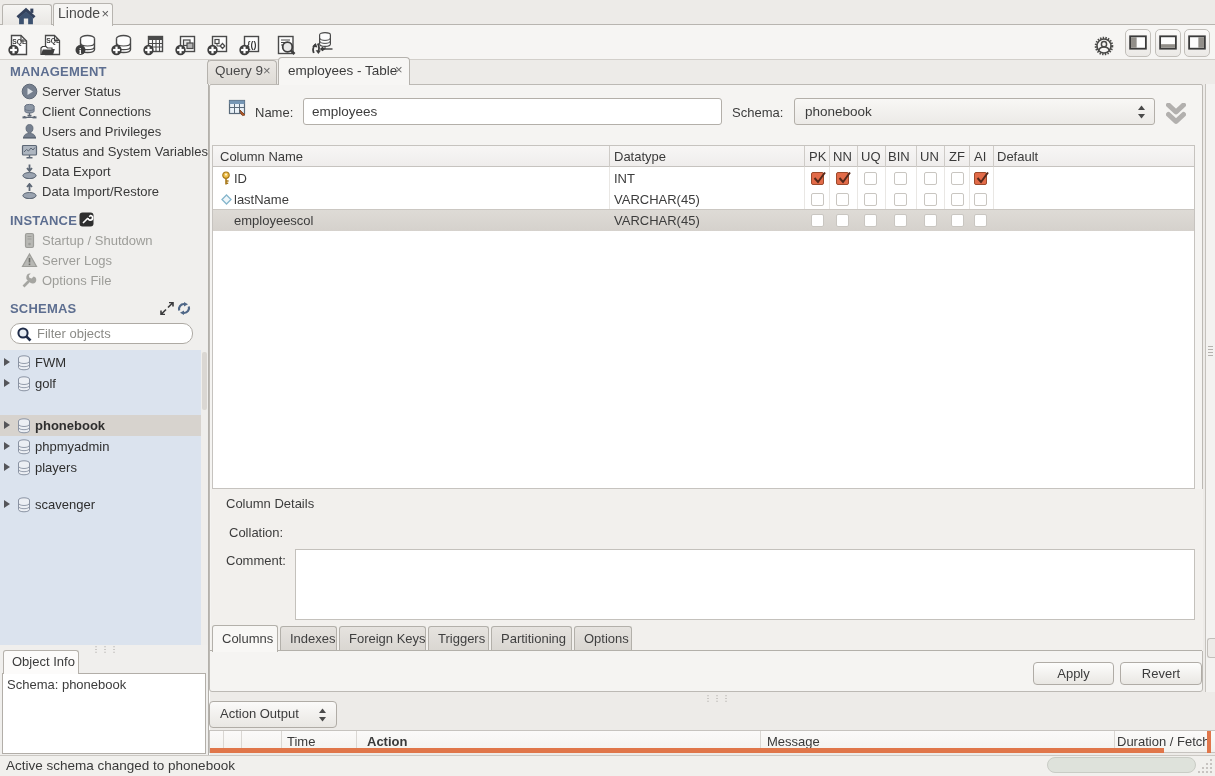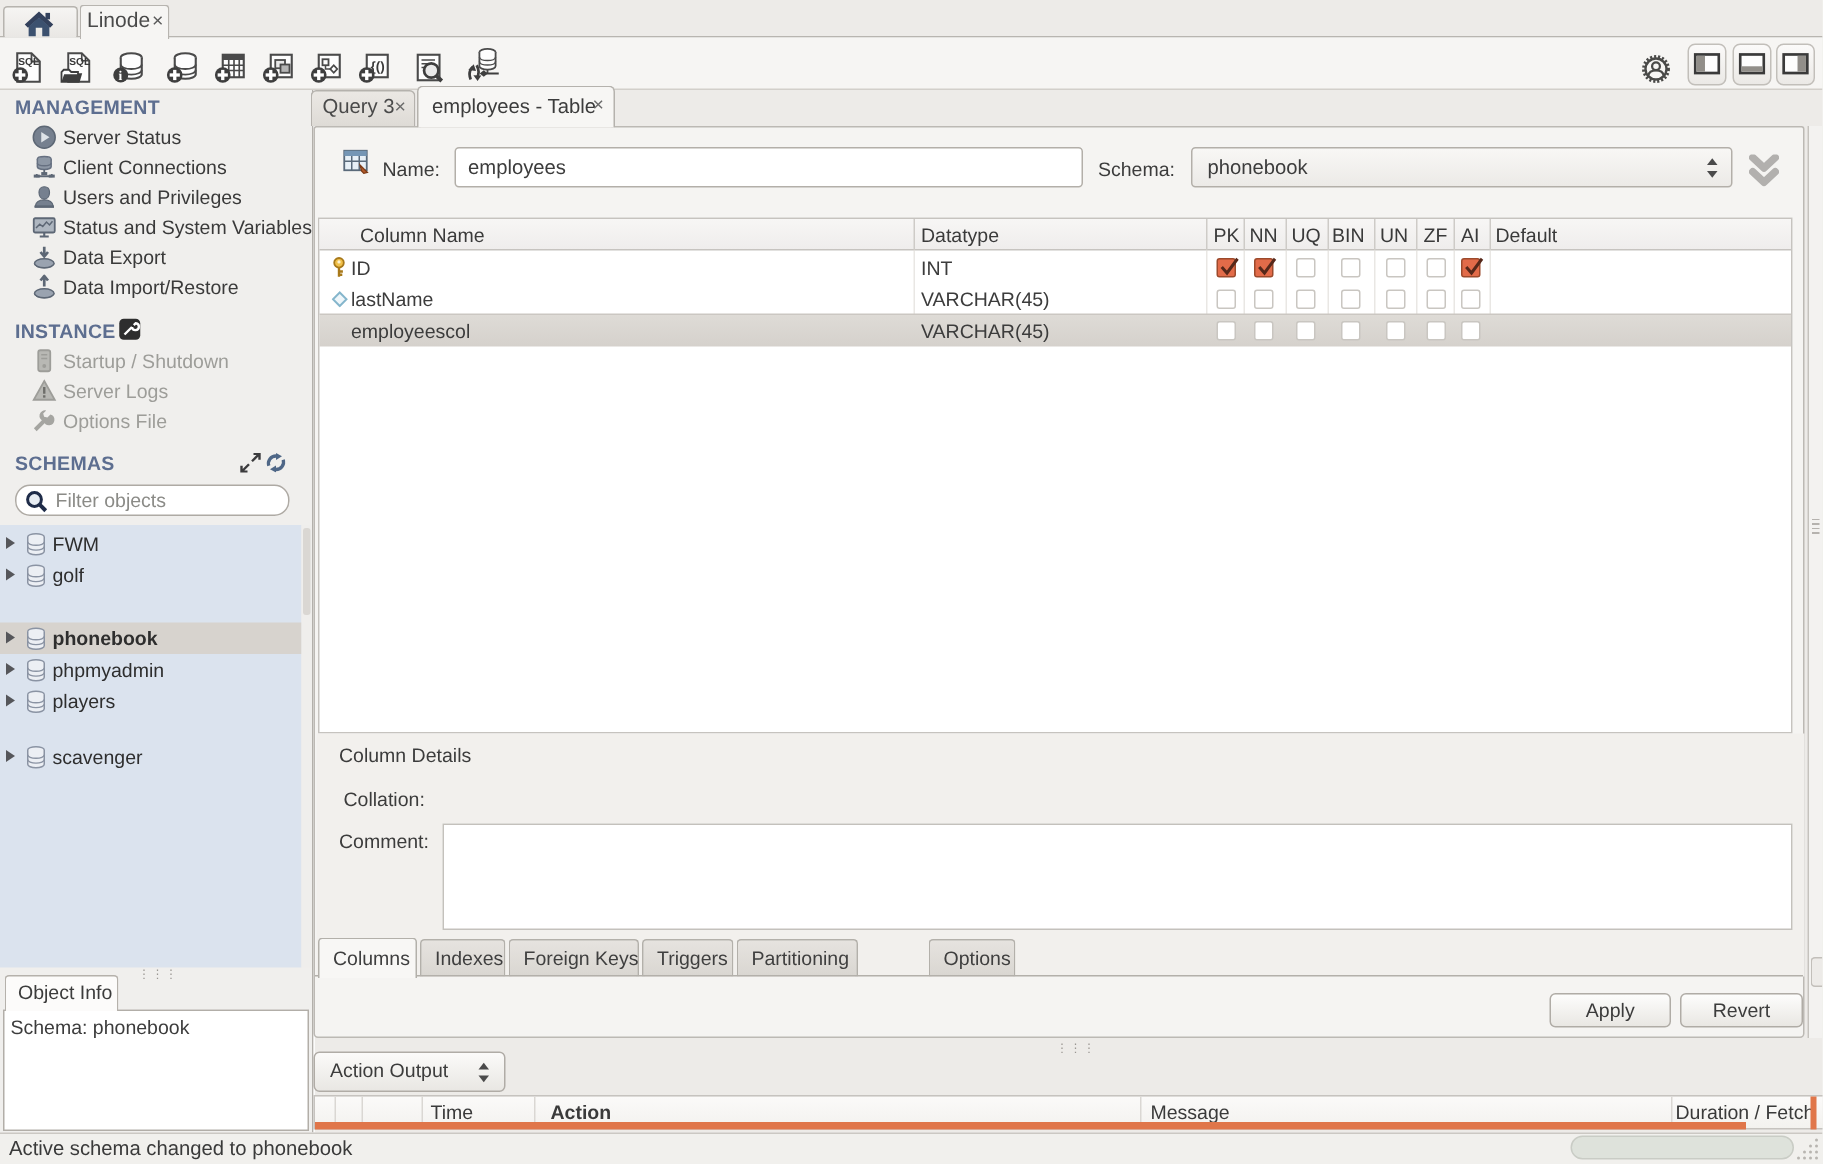--- a/index.html
+++ b/index.html
@@ -381,21 +381,21 @@
     <span style="position:absolute;left:8px;top:3px;">Object Info</span>
   </div>
 <div id="sessiontab">
     <span style="position:absolute;left:9px;top:2px;color:#5a5a58;">Session</span>
   </div>
 <div id="objinfobox">
     <span style="position:absolute;left:4px;top:3px;">Schema: phonebook</span>
   </div>
 
 <div id="qtab1">
-    <span style="position:absolute;left:7px;top:2px;font-size:13.5px;color:#4a4a4a;">Query 3</span>
+    <span style="position:absolute;left:7px;top:2px;font-size:13.5px;color:#4a4a4a;">Query 9</span>
     <span style="position:absolute;left:55px;top:2px;font-size:13px;color:#6a6a6a;">×</span>
   </div>
 <div id="qtab2">
     <span style="position:absolute;left:9px;top:5px;font-size:13.5px;">employees - Table</span>
     <span style="position:absolute;left:116px;top:4px;font-size:13px;color:#6a6a6a;">×</span>
   </div>
 
 <div id="editor">
   <svg class="abs" style="left:17px;top:12px;" width="20" height="20" viewBox="0 0 20 20">
     <rect x="2.5" y="3.5" width="15" height="13" fill="#e8f0f7" stroke="#5a6a7a" stroke-width="1.2"></rect>
@@ -415,21 +415,21 @@
       <path d="M4.5 13.5 L8 9 H1 Z" fill="#4a4a4a"></path>
     </svg>
   </div>
   <svg class="abs" style="left:956px;top:18px;" width="20" height="22" viewBox="0 0 20 22">
     <path d="M2.5 2 L10 9 L17.5 2" fill="none" stroke="#b2b0ae" stroke-width="5" stroke-linejoin="round" stroke-linecap="round"></path>
     <path d="M2.5 11.5 L10 18.5 L17.5 11.5" fill="none" stroke="#b2b0ae" stroke-width="5" stroke-linejoin="round" stroke-linecap="round"></path>
   </svg>
 
   <div id="grid">
     <div id="gridhead">
-      <span class="gh" style="left:7px;margin-left:20px;">Column Name</span>
+      <span class="gh" style="left:7px;">Column Name</span>
       <span class="gh" style="left:401px;">Datatype</span>
       <span class="gh" style="left:596px;">PK</span>
       <span class="gh" style="left:620px;">NN</span>
       <span class="gh" style="left:648px;">UQ</span>
       <span class="gh" style="left:675px;">BIN</span>
       <span class="gh" style="left:707px;">UN</span>
       <span class="gh" style="left:736px;">ZF</span>
       <span class="gh" style="left:761px;">AI</span>
       <span class="gh" style="left:784px;">Default</span>
       <div class="gvh" style="left:396px;"></div>
@@ -521,21 +521,21 @@
     </div>
   <div class="btab" style="left:129px;top:541px;width:87px;">
       <span>Foreign Keys</span>
     </div>
   <div class="btab" style="left:218px;top:541px;width:61px;">
       <span>Triggers</span>
     </div>
   <div class="btab" style="left:281px;top:541px;width:81px;">
       <span>Partitioning</span>
     </div>
-  <div class="btab" style="left:364px;top:541px;width:58px;margin-left:45px;">
+  <div class="btab" style="left:364px;top:541px;width:58px;">
       <span>Options</span>
     </div>
 
   <div class="pushbtn" style="left:823px;width:81px;"><span style="position:relative;top:3px;">Apply</span></div>
   <div class="pushbtn" style="left:910px;width:82px;"><span style="position:relative;top:3px;">Revert</span></div>
 </div>
 
 <div id="rightstrip">
   <div style="position:absolute;left:2px;top:262px;width:5px;height:10px;background:repeating-linear-gradient(#b5b2ae 0px,#b5b2ae 1px,transparent 1px,transparent 3px);"></div>
   <div style="position:absolute;left:1px;top:554px;width:8px;height:20px;background:#edebe8;border:1px solid #c2bfba;border-right:none;border-radius:3px 0 0 3px;"></div>

